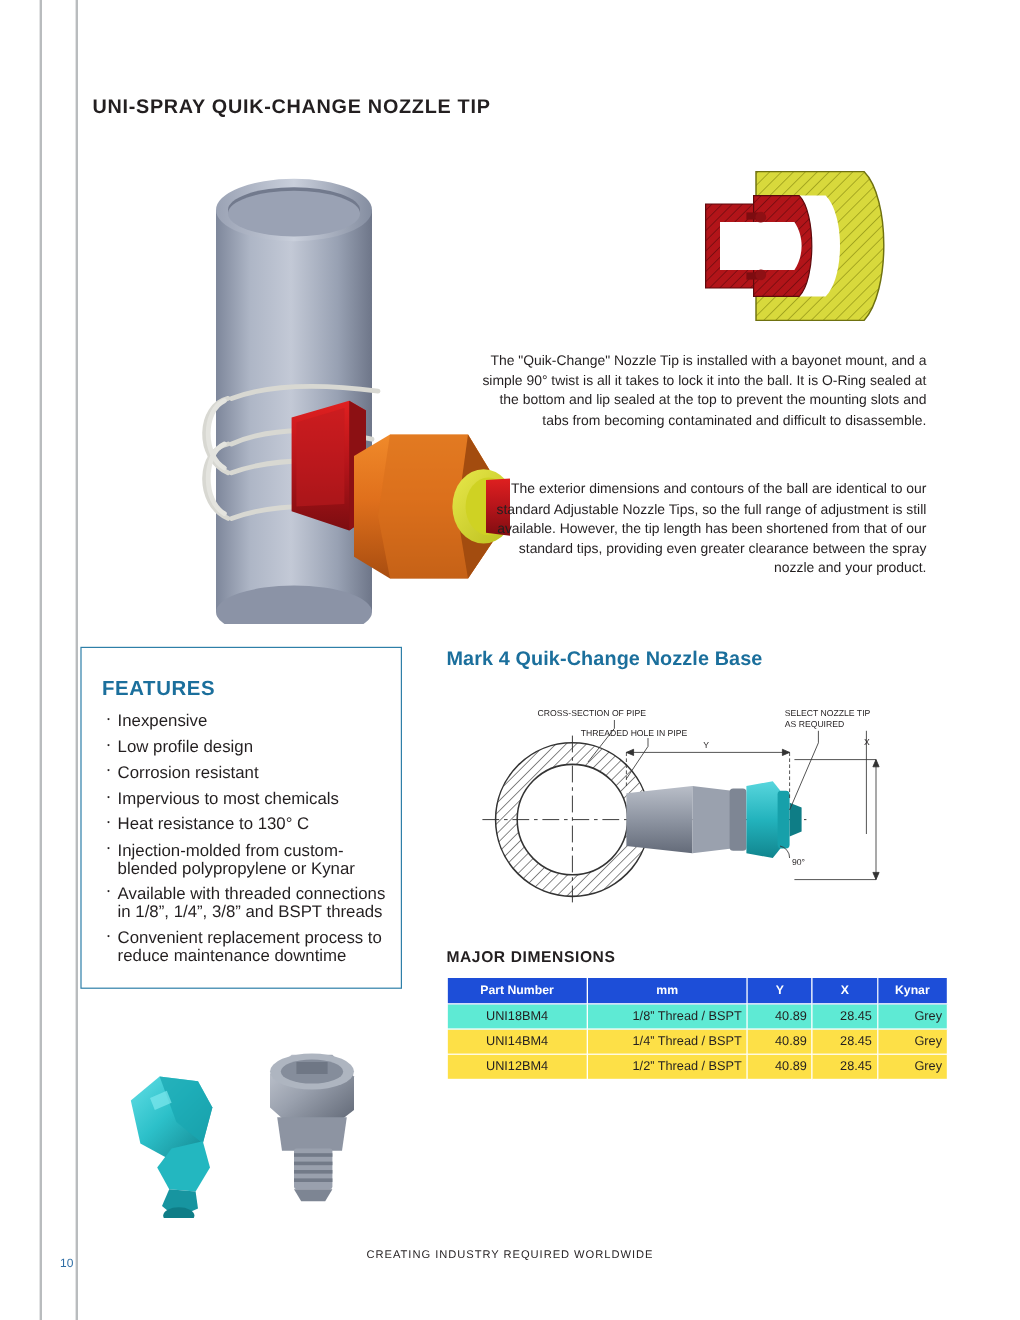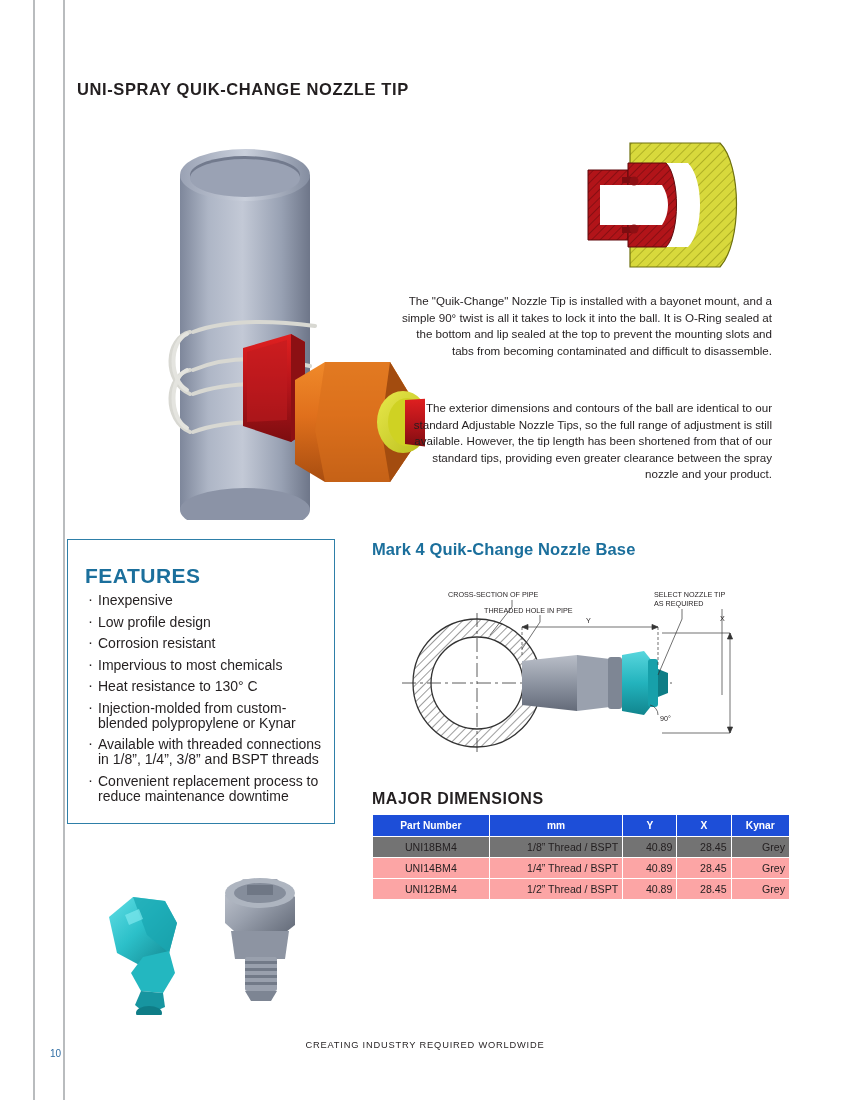--- a/index.html
+++ b/index.html
@@ -76,21 +76,21 @@
     width: 268px;
     height: 285px;
     border: 1px solid #2e7fa8;
     box-sizing: border-box;
   }
   .features h2 {
     margin: 0;
     position: absolute;
     left: 17px;
     top: 24px;
-    font-size: 21px;
+    font-size: 17px;
     letter-spacing: 0.5px;
     color: #1b6f9c;
     font-weight: bold;
   }
   .features ul {
     margin: 0;
     position: absolute;
     left: 18px;
     top: 53px;
     width: 236px;
@@ -128,21 +128,21 @@
     position: absolute;
     left: 372px;
     top: 575px;
     width: 410px;
     height: 205px;
   }
   .major-dims {
     position: absolute;
     left: 372px;
     top: 790px;
-    font-size: 16px;
+    font-size: 13px;
     font-weight: bold;
     letter-spacing: 0.5px;
     color: #231f20;
   }
   table.dims {
     position: absolute;
     left: 372px;
     top: 814px;
     width: 418px;
     border-collapse: collapse;
@@ -156,22 +156,22 @@
     padding: 5px 4px;
     text-align: center;
     border: 1px solid #ffffff;
   }
   table.dims td {
     padding: 4px 4px;
     text-align: right;
     border: 1px solid #ffffff;
     color: #231f20;
   }
-  table.dims tr.odd td { background: #737373; }
-  table.dims tr.even td { background: #fca5a5; }
+  table.dims tr.odd td { background: #5eead4; }
+  table.dims tr.even td { background: #fde047; }
   table.dims td.part { text-align: center; }
 
   
   .bottom-art {
     position: absolute;
     left: 95px;
     top: 855px;
     width: 240px;
     height: 160px;
   }

